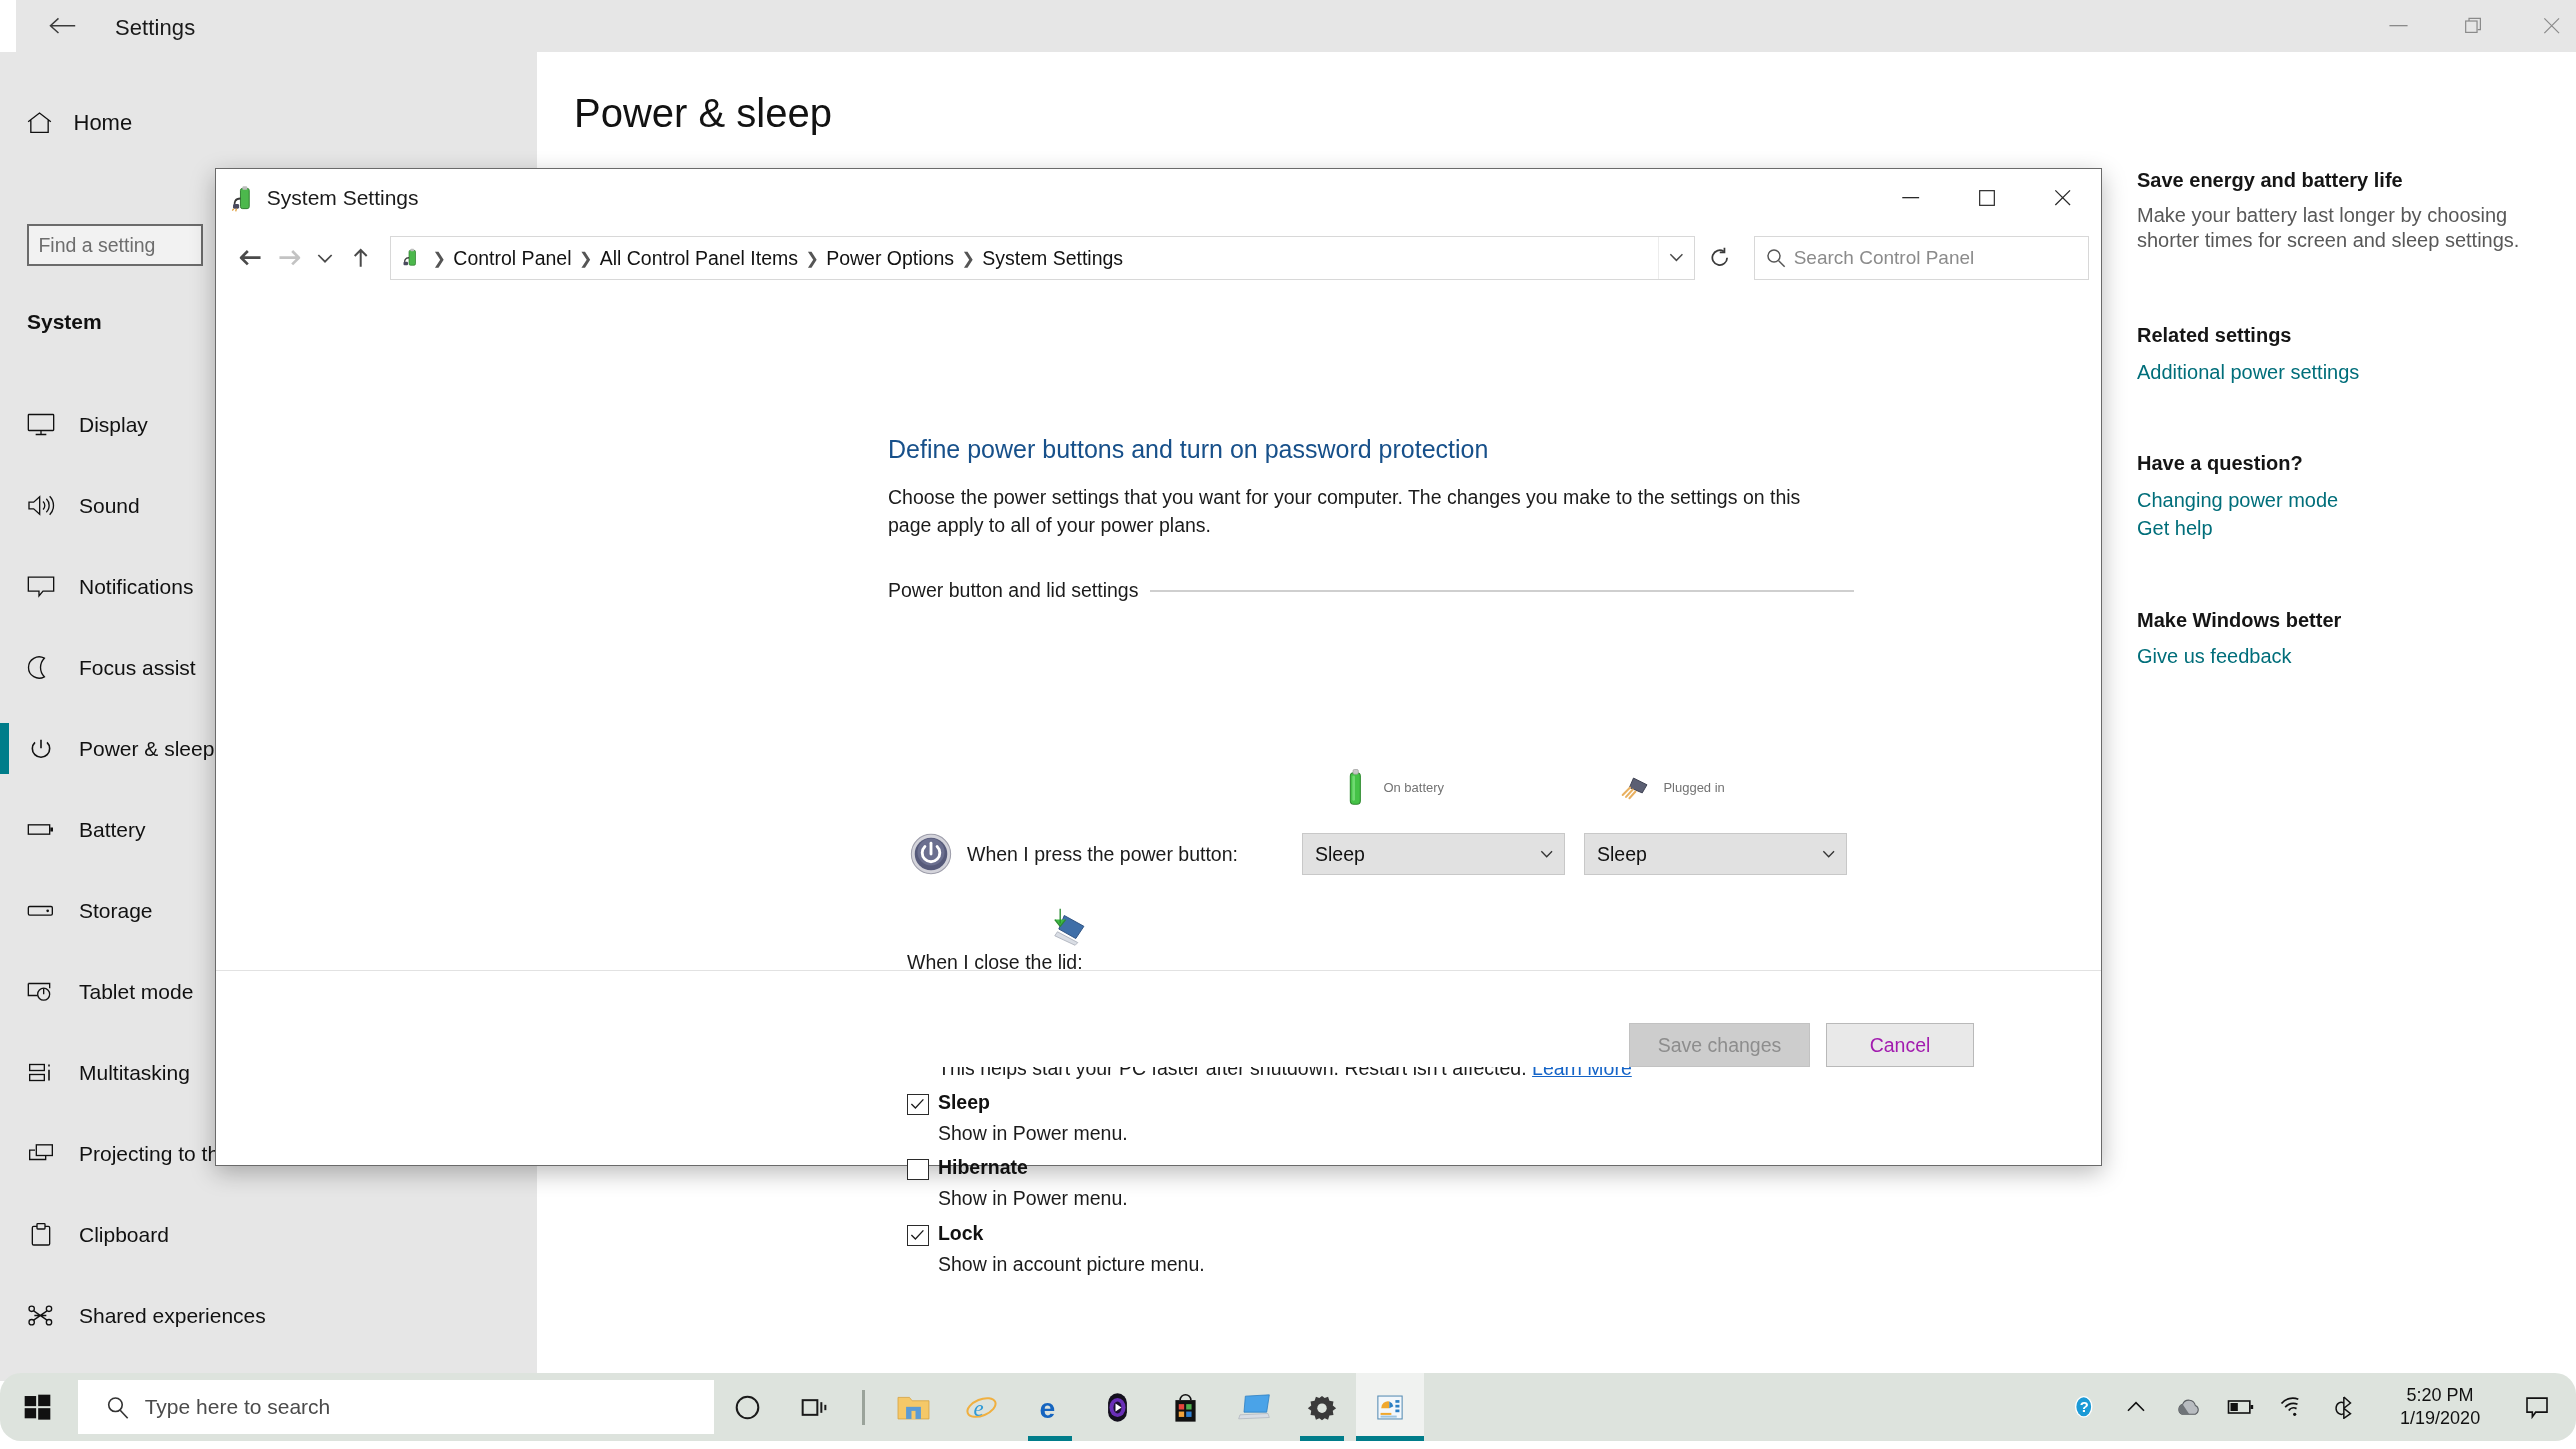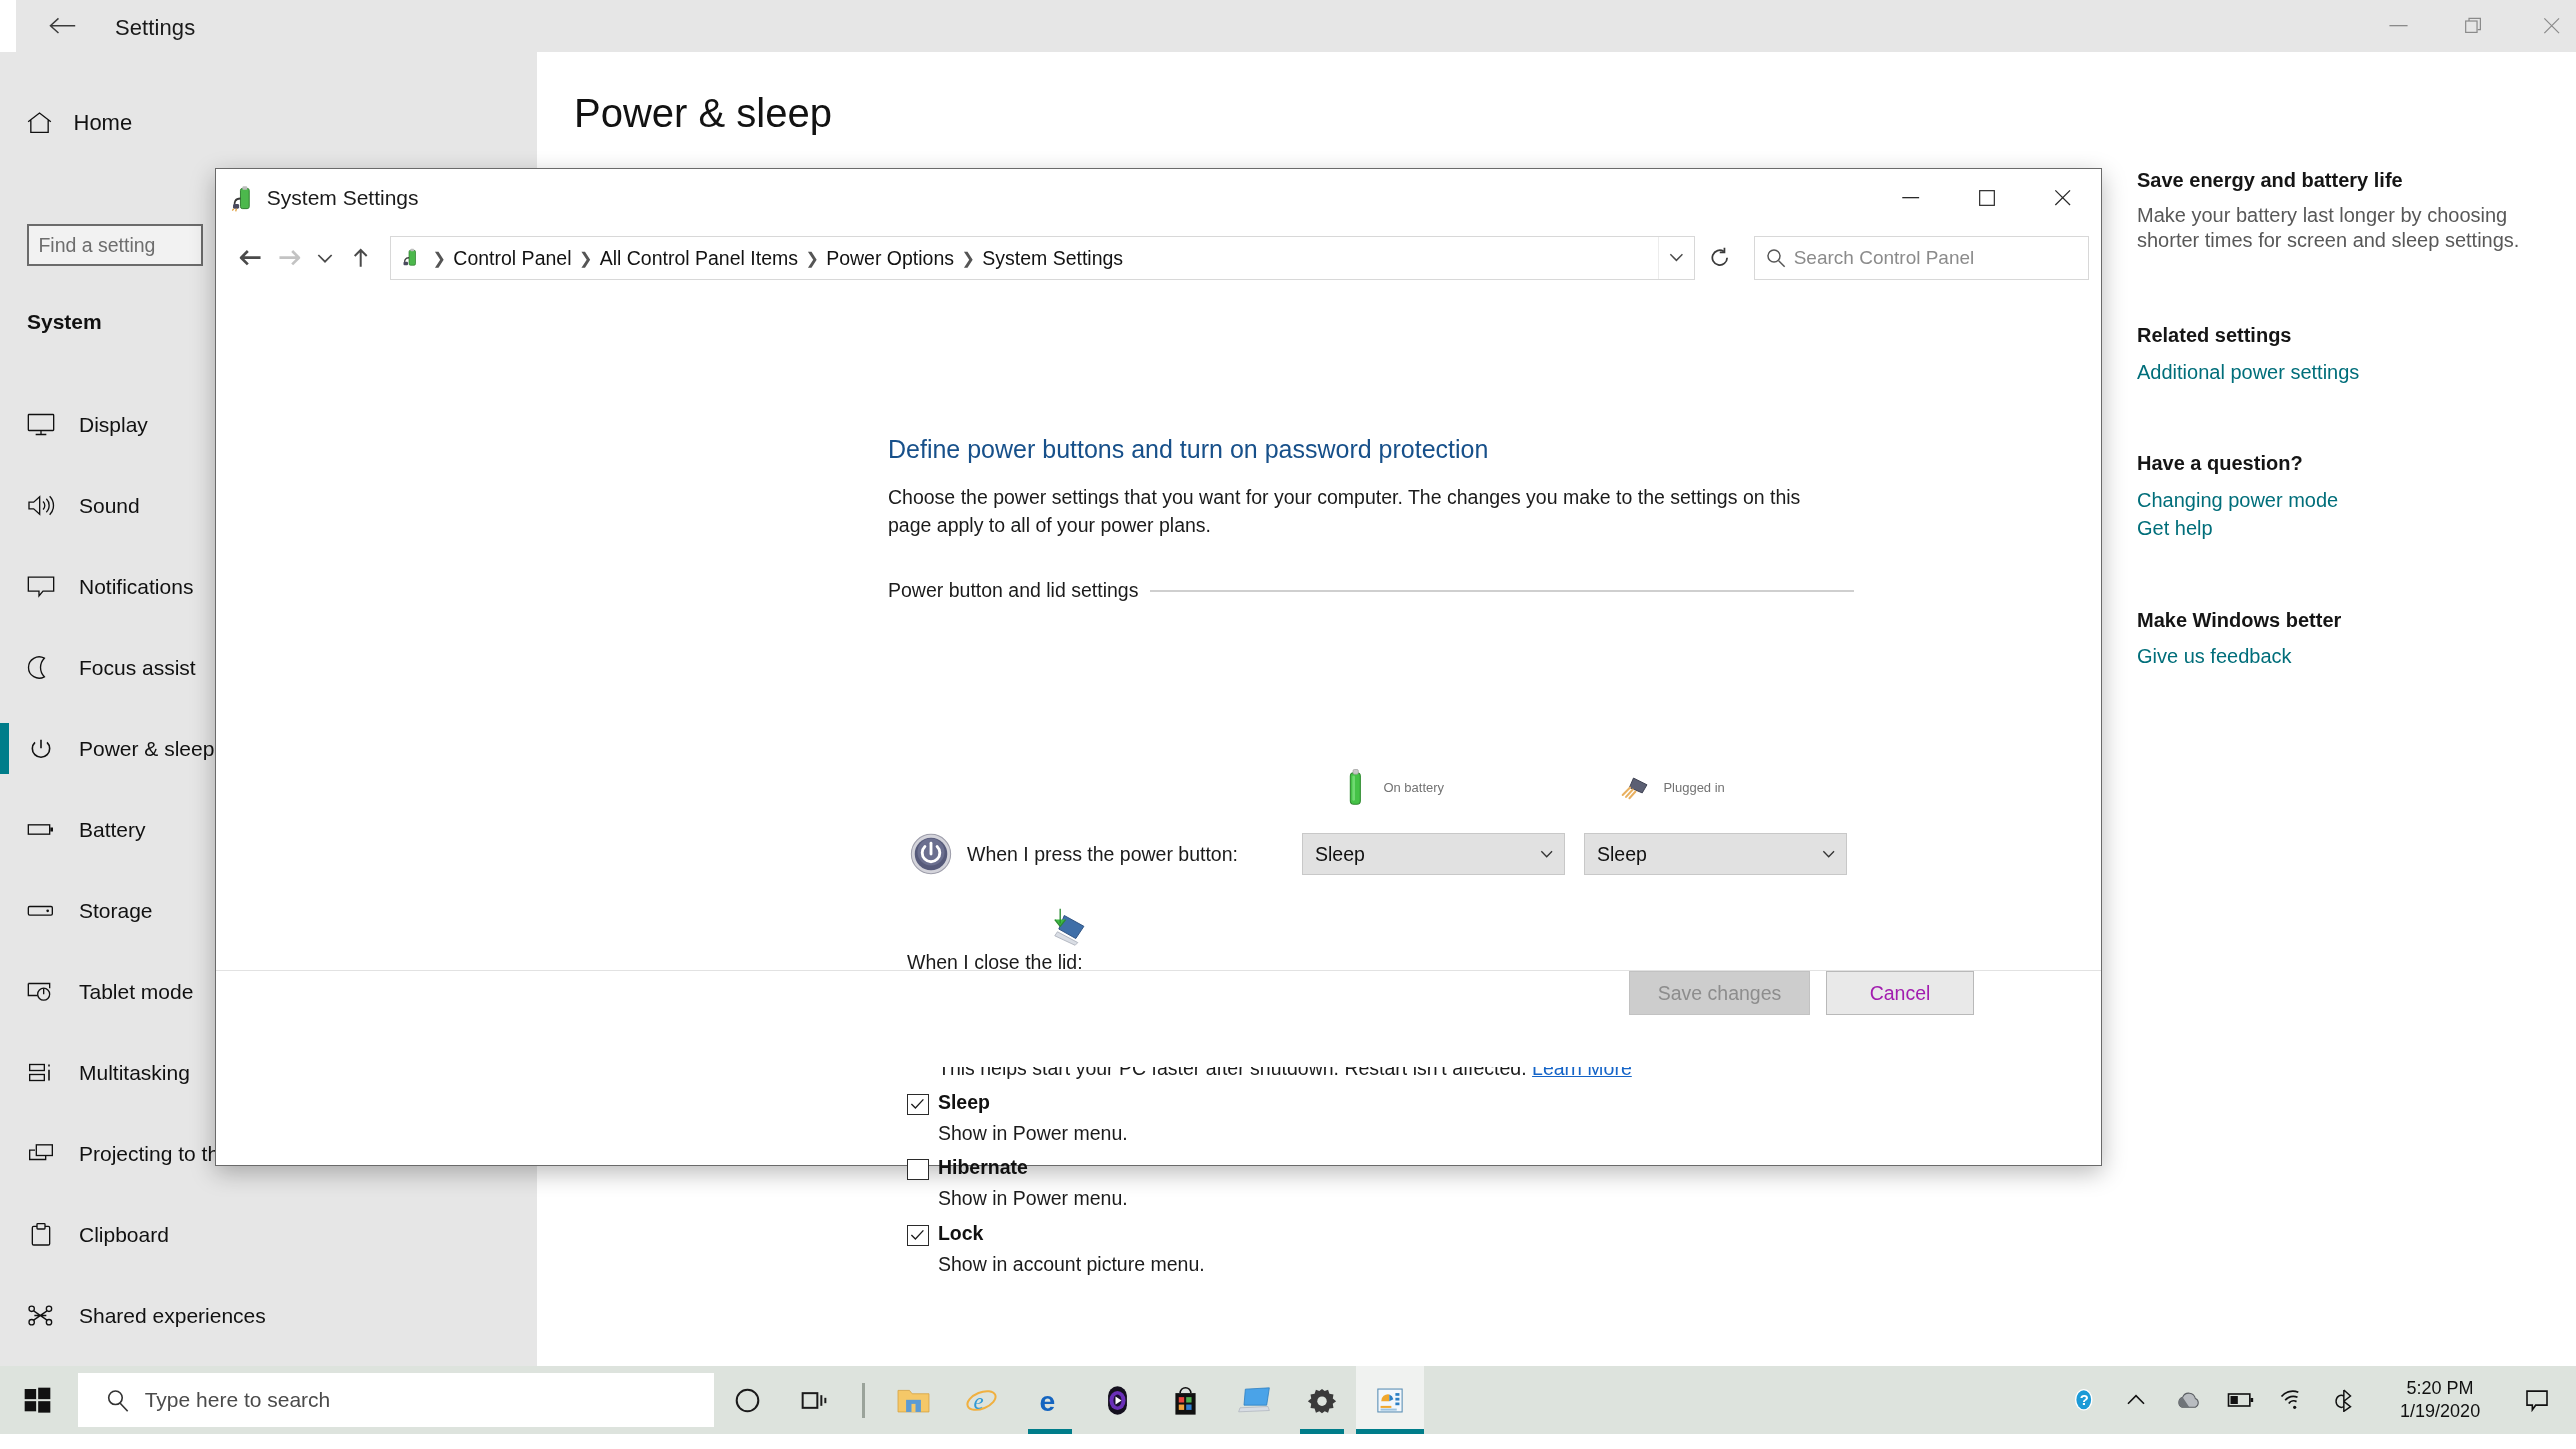--- a/index.html
+++ b/index.html
@@ -237,38 +237,38 @@
   .chk-sub {
     font-size: 19.5px; color: #1b1b1b;
     margin-left: 31px; margin-top: 6.7px;
   }
   .chk-sub a { color: #1464c8; text-decoration: underline; }
 
   .dlg-footer {
     position: absolute; left: 0; bottom: 0;
     width: 100%; height: 97px;
     border-top: 1.3px solid #e2e2e2;
-    display: flex; align-items: flex-start; justify-content: flex-end;
+    display: flex; align-items: flex-end; justify-content: flex-end;
     padding-right: 127px; background: #fff;
   }
   .btn {
     height: 44px; min-width: 181px;
     border: 1.3px solid #b9b9b9;
     display: flex; align-items: center; justify-content: center;
     font-size: 19.5px; margin-left: 16px;
   }
   .btn.primary-disabled { background: #cdcdcd; border-color: #c2c2c2; color: #8d8d8d; }
   .btn.normal { background: #e9e9e9; color: #a21caf; min-width: 148px; }
 
   
   .taskbar {
-    position: absolute; left: 0; bottom: 15px;
+    position: absolute; left: 0; bottom: 8px;
     width: 2576px; height: 68px;
     background: #dde3dd;
-    display: flex; align-items: center;
+    display: flex; align-items: center; border-radius: 21px;
   }
   .tb-start {
     width: 75px; height: 68px;
     display: flex; align-items: center; justify-content: center;
   }
   .tb-search {
     width: 636px; height: 54px; margin-left: 2.7px;
     background: #fff;
     display: flex; align-items: center; padding-left: 28px;
   }

